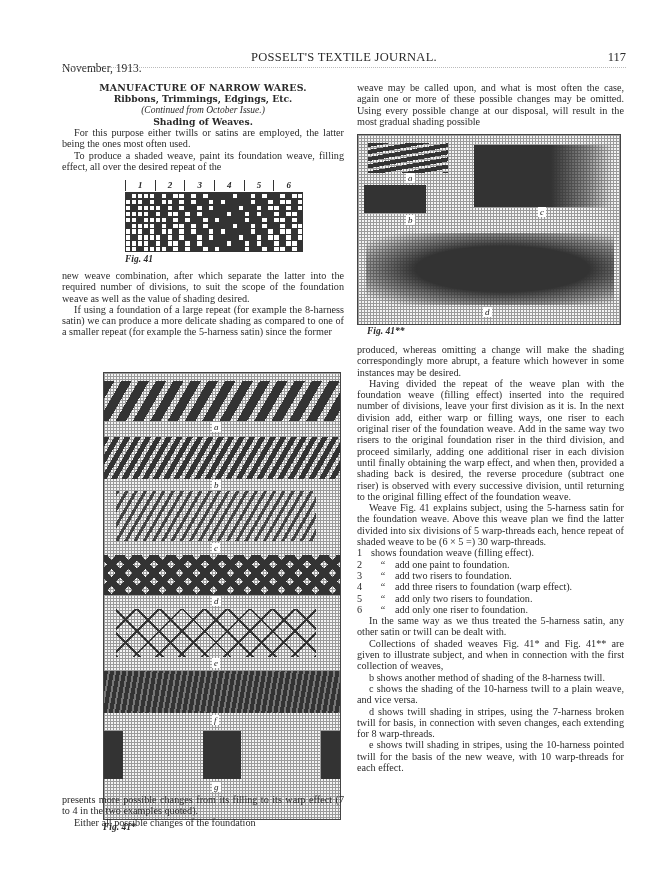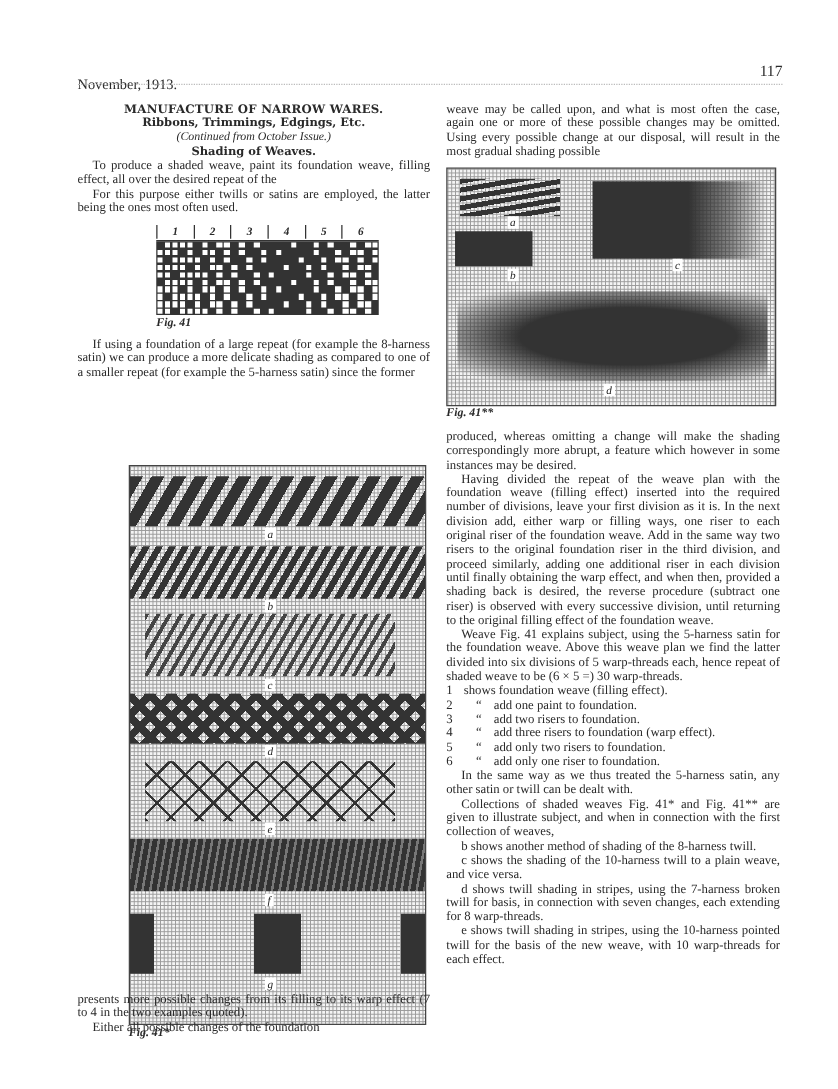--- a/index.html
+++ b/index.html
@@ -25,31 +25,32 @@
   .lbl{position:absolute;background:#fff;font-style:italic;font-size:9px;line-height:10px;padding:0 2px;color:#222;}
   .list-row{display:flex;}
   .list-row .n{width:14px;}
   .list-row .q{width:24px;text-align:center;}
 </style>
 </head>
 <body>
 
 <div class="hdr">
   <span class="date">November, 1913.</span>
+  <span class="title">POSSELT'S TEXTILE JOURNAL.</span>
   <span class="page">117</span>
 </div>
 <div class="hdr-rule"></div>
 
 <div class="col col-left" style="top:82px;">
   <p class="h1">MANUFACTURE OF NARROW WARES.</p>
   <p class="h2">Ribbons, Trimmings, Edgings, Etc.</p>
   <p class="h3">(Continued from October Issue.)</p>
   <p class="h2">Shading of Weaves.</p>
+  <p class="ind">For this purpose either twills or satins are employed, the latter being the ones most often used.</p>
   <p class="ind">To produce a shaded weave, paint its foundation weave, filling effect, all over the desired repeat of the</p>
-  <p class="ind">For this purpose either twills or satins are employed, the latter being the ones most often used.</p>
 </div>
 
 <div style="position:absolute;left:125px;top:180px;width:178px;height:82px;">
   <div id="fig41-divs" style="position:absolute;left:0;top:0;width:178px;height:12px;border-bottom:1px solid #333;">
       <span style="position: absolute; left: 0px; width: 29.6667px; text-align: center; top: 0px; font-style: italic; font-weight: bold; font-size: 9px; border-left: 1px solid rgb(51, 51, 51); height: 11px; box-sizing: border-box;">1</span>
       <span style="position: absolute; left: 29.6667px; width: 29.6667px; text-align: center; top: 0px; font-style: italic; font-weight: bold; font-size: 9px; border-left: 1px solid rgb(51, 51, 51); height: 11px; box-sizing: border-box;">2</span>
       <span style="position: absolute; left: 59.3333px; width: 29.6667px; text-align: center; top: 0px; font-style: italic; font-weight: bold; font-size: 9px; border-left: 1px solid rgb(51, 51, 51); height: 11px; box-sizing: border-box;">3</span>
       <span style="position: absolute; left: 89px; width: 29.6667px; text-align: center; top: 0px; font-style: italic; font-weight: bold; font-size: 9px; border-left: 1px solid rgb(51, 51, 51); height: 11px; box-sizing: border-box;">4</span>
       <span style="position: absolute; left: 118.667px; width: 29.6667px; text-align: center; top: 0px; font-style: italic; font-weight: bold; font-size: 9px; border-left: 1px solid rgb(51, 51, 51); height: 11px; box-sizing: border-box;">5</span>
       <span style="position: absolute; left: 148.333px; width: 29.6667px; text-align: center; top: 0px; font-style: italic; font-weight: bold; font-size: 9px; border-left: 1px solid rgb(51, 51, 51); height: 11px; box-sizing: border-box;">6</span>
@@ -203,20 +204,21 @@
       <div style="position: absolute; left: 119.667px; top: 54.1px; width: 4.43333px; height: 4.4px; background: rgb(255, 255, 255);"></div>
       <div style="position: absolute; left: 137.467px; top: 54.1px; width: 4.43333px; height: 4.4px; background: rgb(255, 255, 255);"></div>
       <div style="position: absolute; left: 149.333px; top: 54.1px; width: 4.43333px; height: 4.4px; background: rgb(255, 255, 255);"></div>
       <div style="position: absolute; left: 155.267px; top: 54.1px; width: 4.43333px; height: 4.4px; background: rgb(255, 255, 255);"></div>
       <div style="position: absolute; left: 167.133px; top: 54.1px; width: 4.43333px; height: 4.4px; background: rgb(255, 255, 255);"></div>
     </div>
 </div>
 <div class="cap" style="position:absolute;left:125px;top:254px;width:178px;">Fig. 41</div>
 
 <div class="col col-left" style="top:270px;">
+  <p>new weave combination, after which separate the latter into the required number of divisions, to suit the scope of the foundation weave as well as the value of shading desired.</p>
   <p class="ind">If using a foundation of a large repeat (for example the 8-harness satin) we can produce a more delicate shading as compared to one of a smaller repeat (for example the 5-harness satin) since the former</p>
 </div>
 
 <div class="grid" style="left:103px;top:372px;width:236px;height:446px;border:1px solid #444;">
   <div class="dark" style="left:0;top:8px;width:236px;height:40px;background:repeating-linear-gradient(120deg,#333 0 9px,transparent 9px 15px);"></div>
   <div class="lbl" style="left:108px;top:49px;">a</div>
   <div class="dark" style="left:0;top:64px;width:236px;height:42px;background:repeating-linear-gradient(120deg,#333 0 5px,transparent 5px 9px);"></div>
   <div class="lbl" style="left:108px;top:107px;">b</div>
   <div class="dark" style="left:12px;top:118px;width:200px;height:50px;background:repeating-linear-gradient(120deg,#444 0 3px,transparent 3px 8px);"></div>
   <div class="lbl" style="left:108px;top:170px;">c</div>
@@ -243,21 +245,21 @@
 <div class="grid" style="left:357px;top:134px;width:262px;height:189px;border:1px solid #444;">
   <div class="dark" style="left:10px;top:8px;width:80px;height:30px;background:repeating-linear-gradient(170deg,#333 0 4px,transparent 4px 7px);"></div>
   <div class="lbl" style="left:48px;top:38px;">a</div>
   <div class="dark" style="left:6px;top:50px;width:62px;height:28px;"></div>
   <div class="lbl" style="left:48px;top:80px;">b</div>
   <div class="dark" style="left:116px;top:10px;width:140px;height:62px;background:linear-gradient(90deg,#333 0 55%,rgba(51,51,51,.55) 80%,transparent);"></div>
   <div class="lbl" style="left:180px;top:72px;">c</div>
   <div class="dark" style="left:8px;top:98px;width:248px;height:72px;background:radial-gradient(ellipse at 55% 50%,#333 0 45%,rgba(51,51,51,.5) 70%,transparent 90%);"></div>
   <div class="lbl" style="left:125px;top:172px;">d</div>
 </div>
-<div class="cap" style="position:absolute;left:357px;top:326px;width:262px;">Fig. 41**</div>
+<div class="cap" style="position:absolute;left:367px;top:326px;width:262px;">Fig. 41**</div>
 
 <div class="col col-right" style="top:344px;">
   <p>produced, whereas omitting a change will make the shading correspondingly more abrupt, a feature which however in some instances may be desired.</p>
   <p class="ind">Having divided the repeat of the weave plan with the foundation weave (filling effect) inserted into the required number of divisions, leave your first division as it is. In the next division add, either warp or filling ways, one riser to each original riser of the foundation weave. Add in the same way two risers to the original foundation riser in the third division, and proceed similarly, adding one additional riser in each division until finally obtaining the warp effect, and when then, provided a shading back is desired, the reverse procedure (subtract one riser) is observed with every successive division, until returning to the original filling effect of the foundation weave.</p>
   <p class="ind">Weave Fig. 41 explains subject, using the 5-harness satin for the foundation weave. Above this weave plan we find the latter divided into six divisions of 5 warp-threads each, hence repeat of shaded weave to be (6 × 5 =) 30 warp-threads.</p>
   <div>
     <div class="list-row"><span class="n">1</span><span>shows</span>&nbsp;<span>foundation weave (filling effect).</span></div>
     <div class="list-row">
         <span class="n">2</span>
         <span class="q">“</span>

